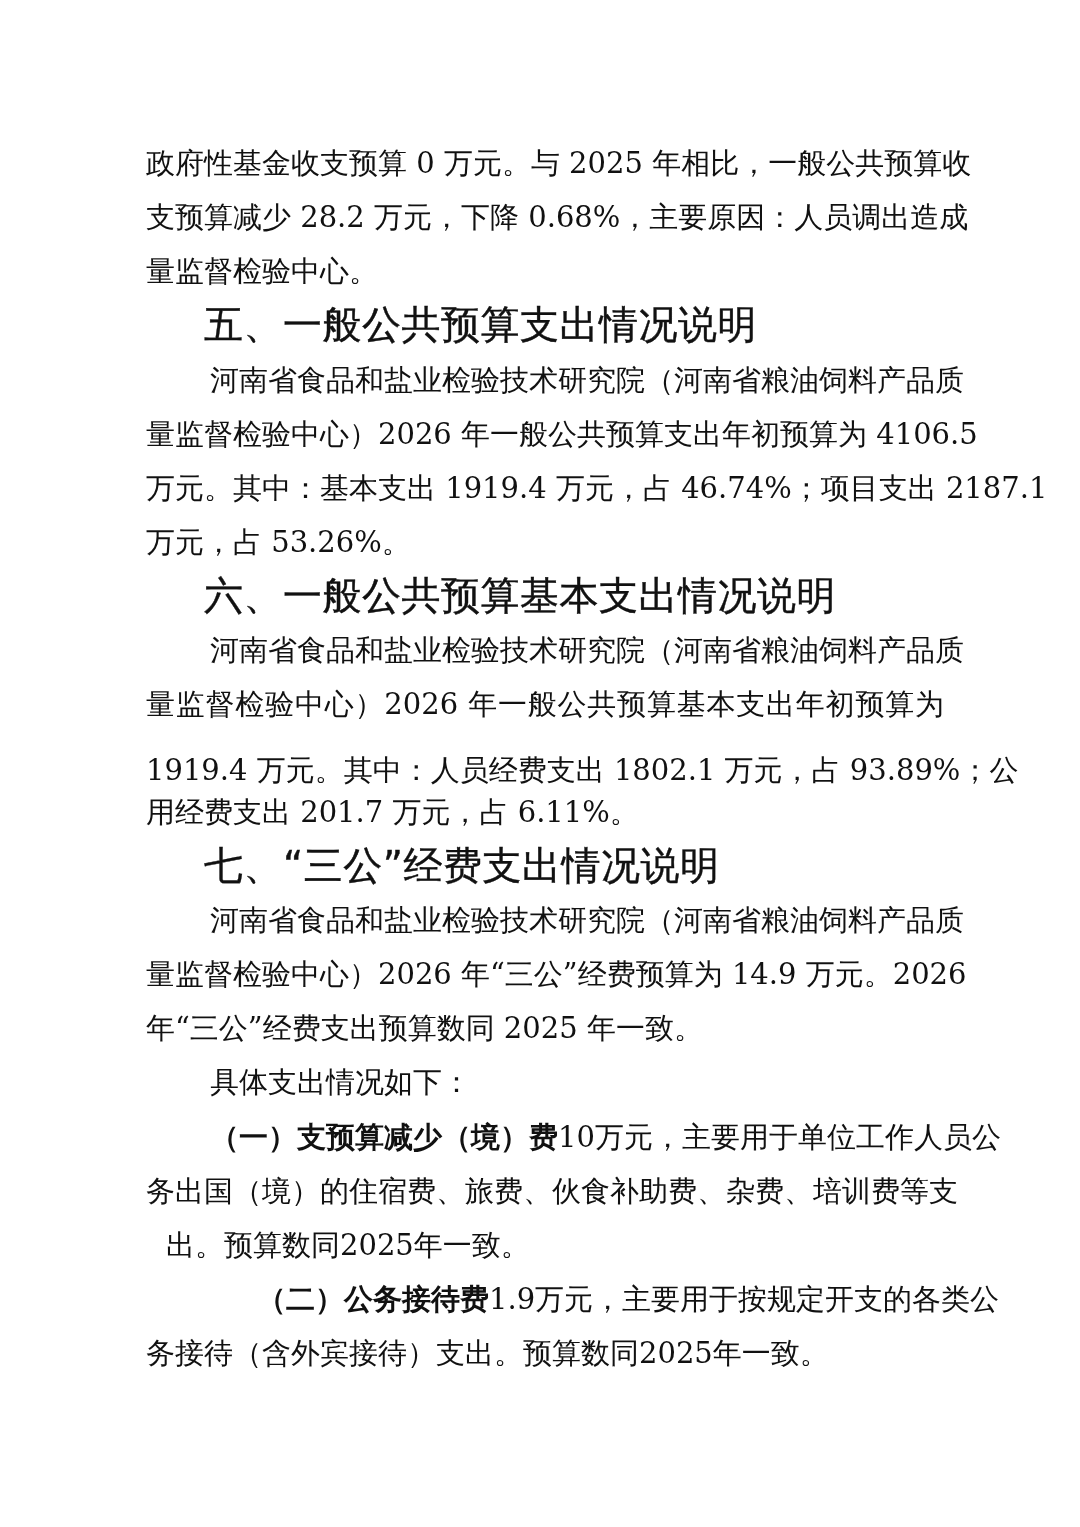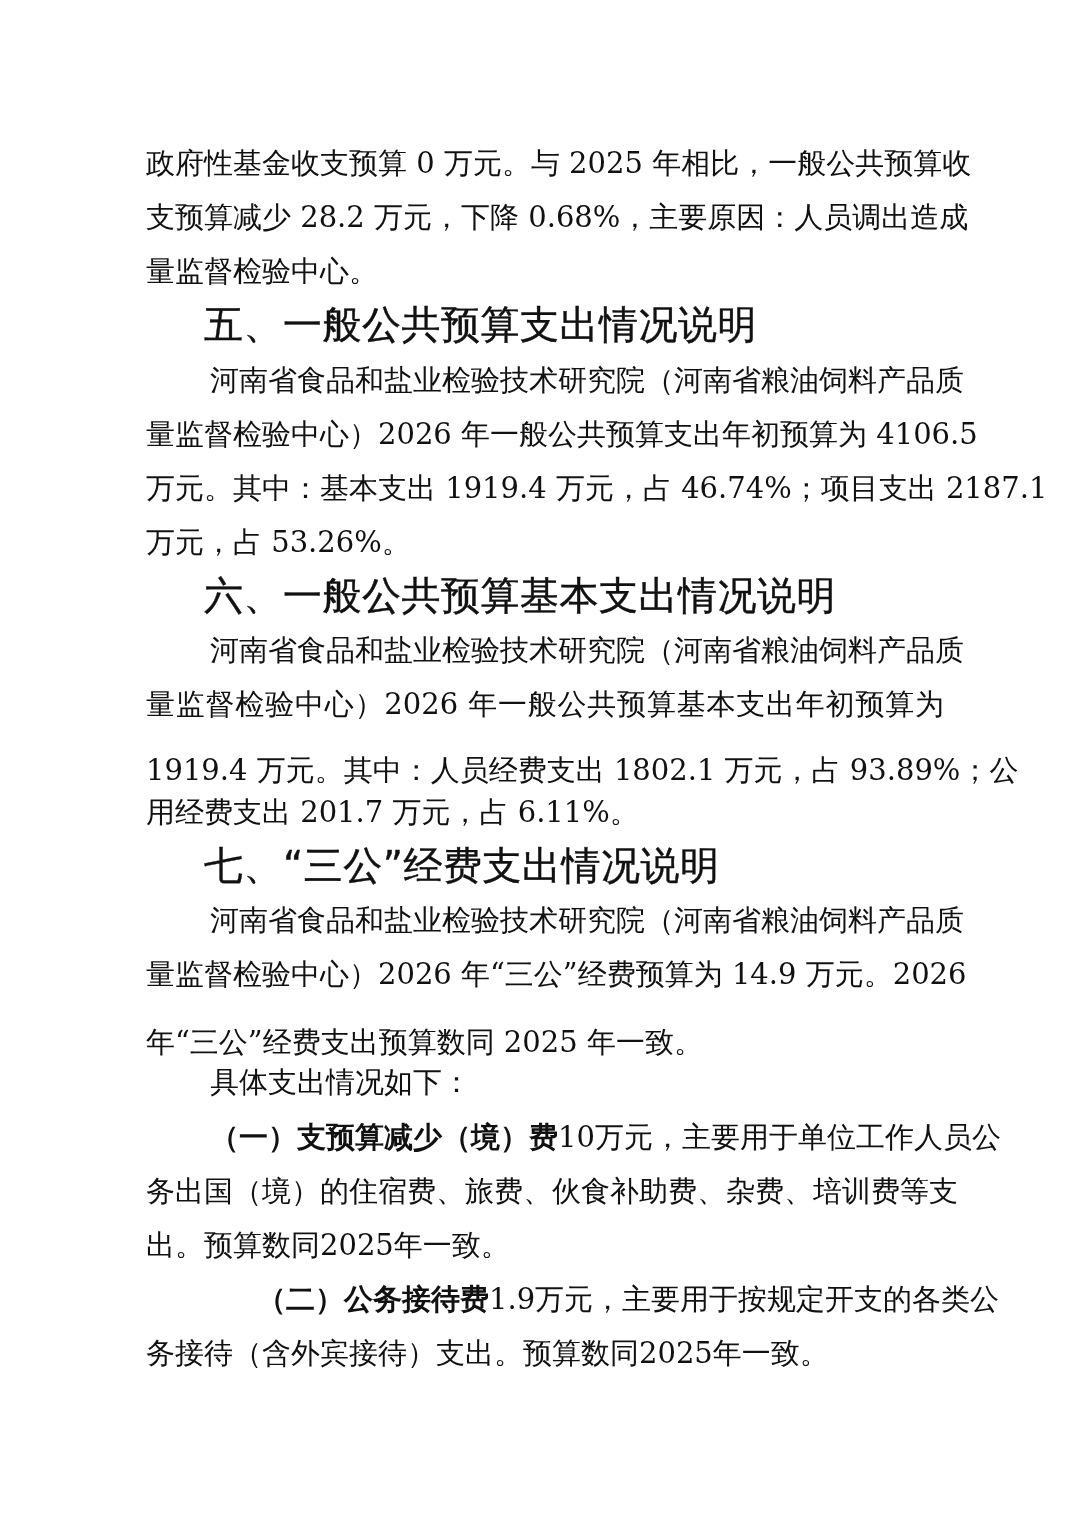--- a/index.html
+++ b/index.html
@@ -74,28 +74,28 @@
 
   <div class="heading" style="top:576px;">六、一般公共预算基本支出情况说明</div>
   <div class="line indent" style="top:630px;">河南省食品和盐业检验技术研究院（河南省粮油饲料产品质</div>
   <div class="line" style="top:684px;">量监督检验中心）2026 年一般公共预算基本支出年初预算为</div>
   <div class="line" style="top:738px;margin-top:12px;">1919.4 万元。其中：人员经费支出 1802.1 万元，占 93.89%；公</div>
   <div class="line last" style="top:792px;">用经费支出 201.7 万元，占 6.11%。</div>
 
   <div class="heading" style="top:846px;">七、“三公”经费支出情况说明</div>
   <div class="line indent" style="top:900px;">河南省食品和盐业检验技术研究院（河南省粮油饲料产品质</div>
   <div class="line" style="top:954px;">量监督检验中心）2026 年“三公”经费预算为 14.9 万元。2026</div>
-  <div class="line last" style="top:1008px;margin-top:14px;">年“三公”经费支出预算数同 2025 年一致。</div>
+  <div class="line last" style="top:1008px;">年“三公”经费支出预算数同 2025 年一致。</div>
 
   <div class="line indent last" style="top:1062px;">具体支出情况如下：</div>
 
   <div class="line indent" style="top:1117px;">
     <span class="bold">（一）支预算减少（境）费</span><span>10万元，主要用于单位工作人员公</span>
   </div>
   <div class="line" style="top:1171px;">务出国（境）的住宿费、旅费、伙食补助费、杂费、培训费等支</div>
-  <div class="line last" style="top:1225px;">出。预算数同2025年一致。</div>
+  <div class="line last" style="top:1225px;margin-left:20px;">出。预算数同2025年一致。</div>
 
   <div class="line indent" style="top:1279px;margin-left:47px;">
     <span class="bold">（二）公务接待费</span><span>1.9万元，主要用于按规定开支的各类公</span>
   </div>
   <div class="line last" style="top:1333px;">务接待（含外宾接待）支出。预算数同2025年一致。</div>
 
 </div>
 
 </body></html>

